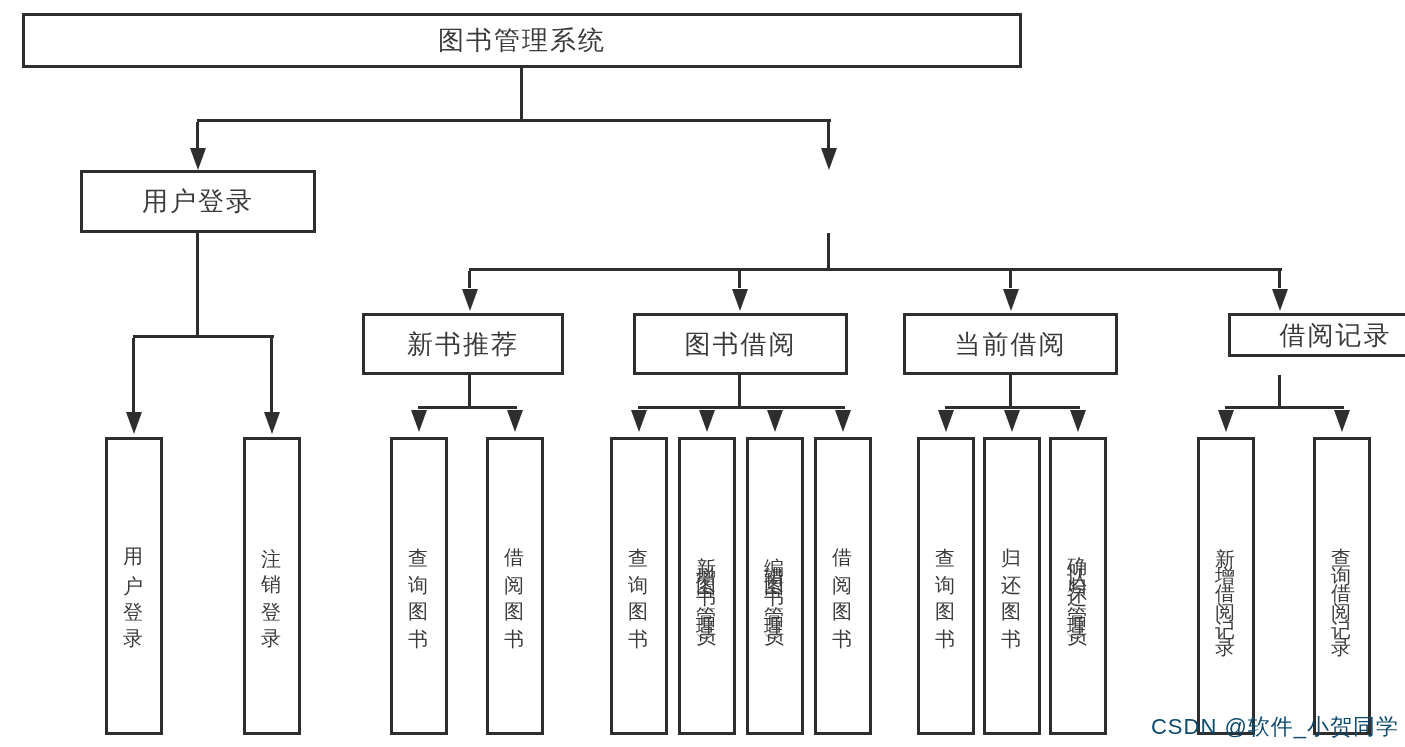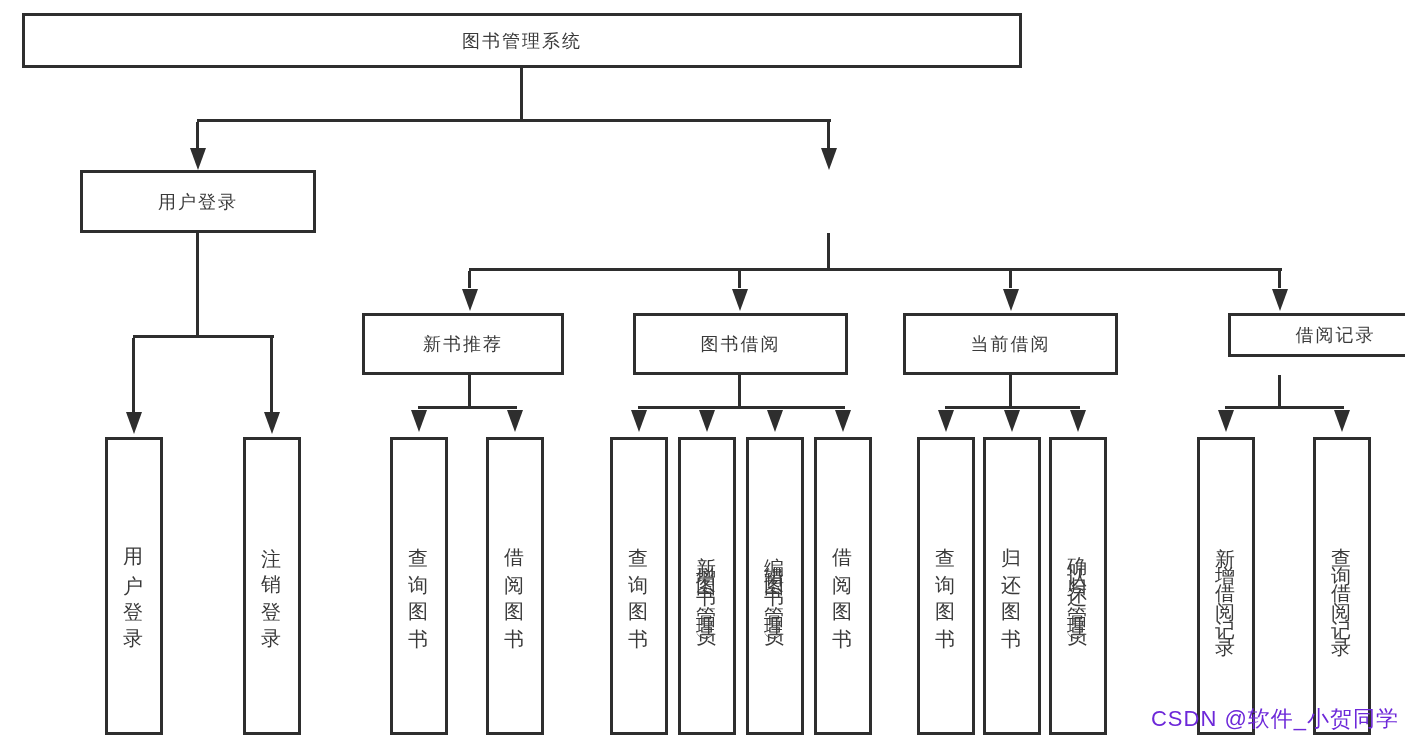--- a/index.html
+++ b/index.html
@@ -5,35 +5,35 @@
   html,body{margin:0;padding:0;background:#fff;}
   #canvas{
     position:relative;width:1405px;height:747px;background:#ffffff;overflow:hidden;
     font-family:"Liberation Sans","DejaVu Sans",sans-serif;
   }
   .box{
     position:absolute;box-sizing:border-box;background:#fff;
     border:3px solid #2e2e2e;color:#3a3a3a;
     display:flex;align-items:center;justify-content:center;
   }
-  .hbox span{font-size:18px;letter-spacing:2px;white-space:nowrap;}
+  .hbox span{font-size:26px;letter-spacing:2px;white-space:nowrap;}
   .leaf span{
     writing-mode:vertical-rl;text-orientation:mixed;
     font-size:20px;white-space:nowrap;
   }
   .v4 span{letter-spacing:27px;}
   .v6 span{letter-spacing:18px;}
   .v9 span{letter-spacing:10px;}
   .v{position:absolute;width:3px;background:#2e2e2e;}
   .h{position:absolute;height:3px;background:#2e2e2e;}
   .a{position:absolute;width:0;height:0;
      border-left:8px solid transparent;border-right:8px solid transparent;
      border-top:22px solid #2e2e2e;}
   .watermark{
-    position:absolute;right:6px;bottom:13px;font-size:22px;color:#6d28d9;
+    position:absolute;right:6px;bottom:5px;font-size:22px;color:#0c4a6e;
     letter-spacing:1px;white-space:nowrap;
   }
 </style>
 </head>
 <body>
 
 <div id="canvas">
 
   <div class="box hbox" style="left:22px;top:13px;width:1000px;height:55px">
     <span>图书管理系统</span>

